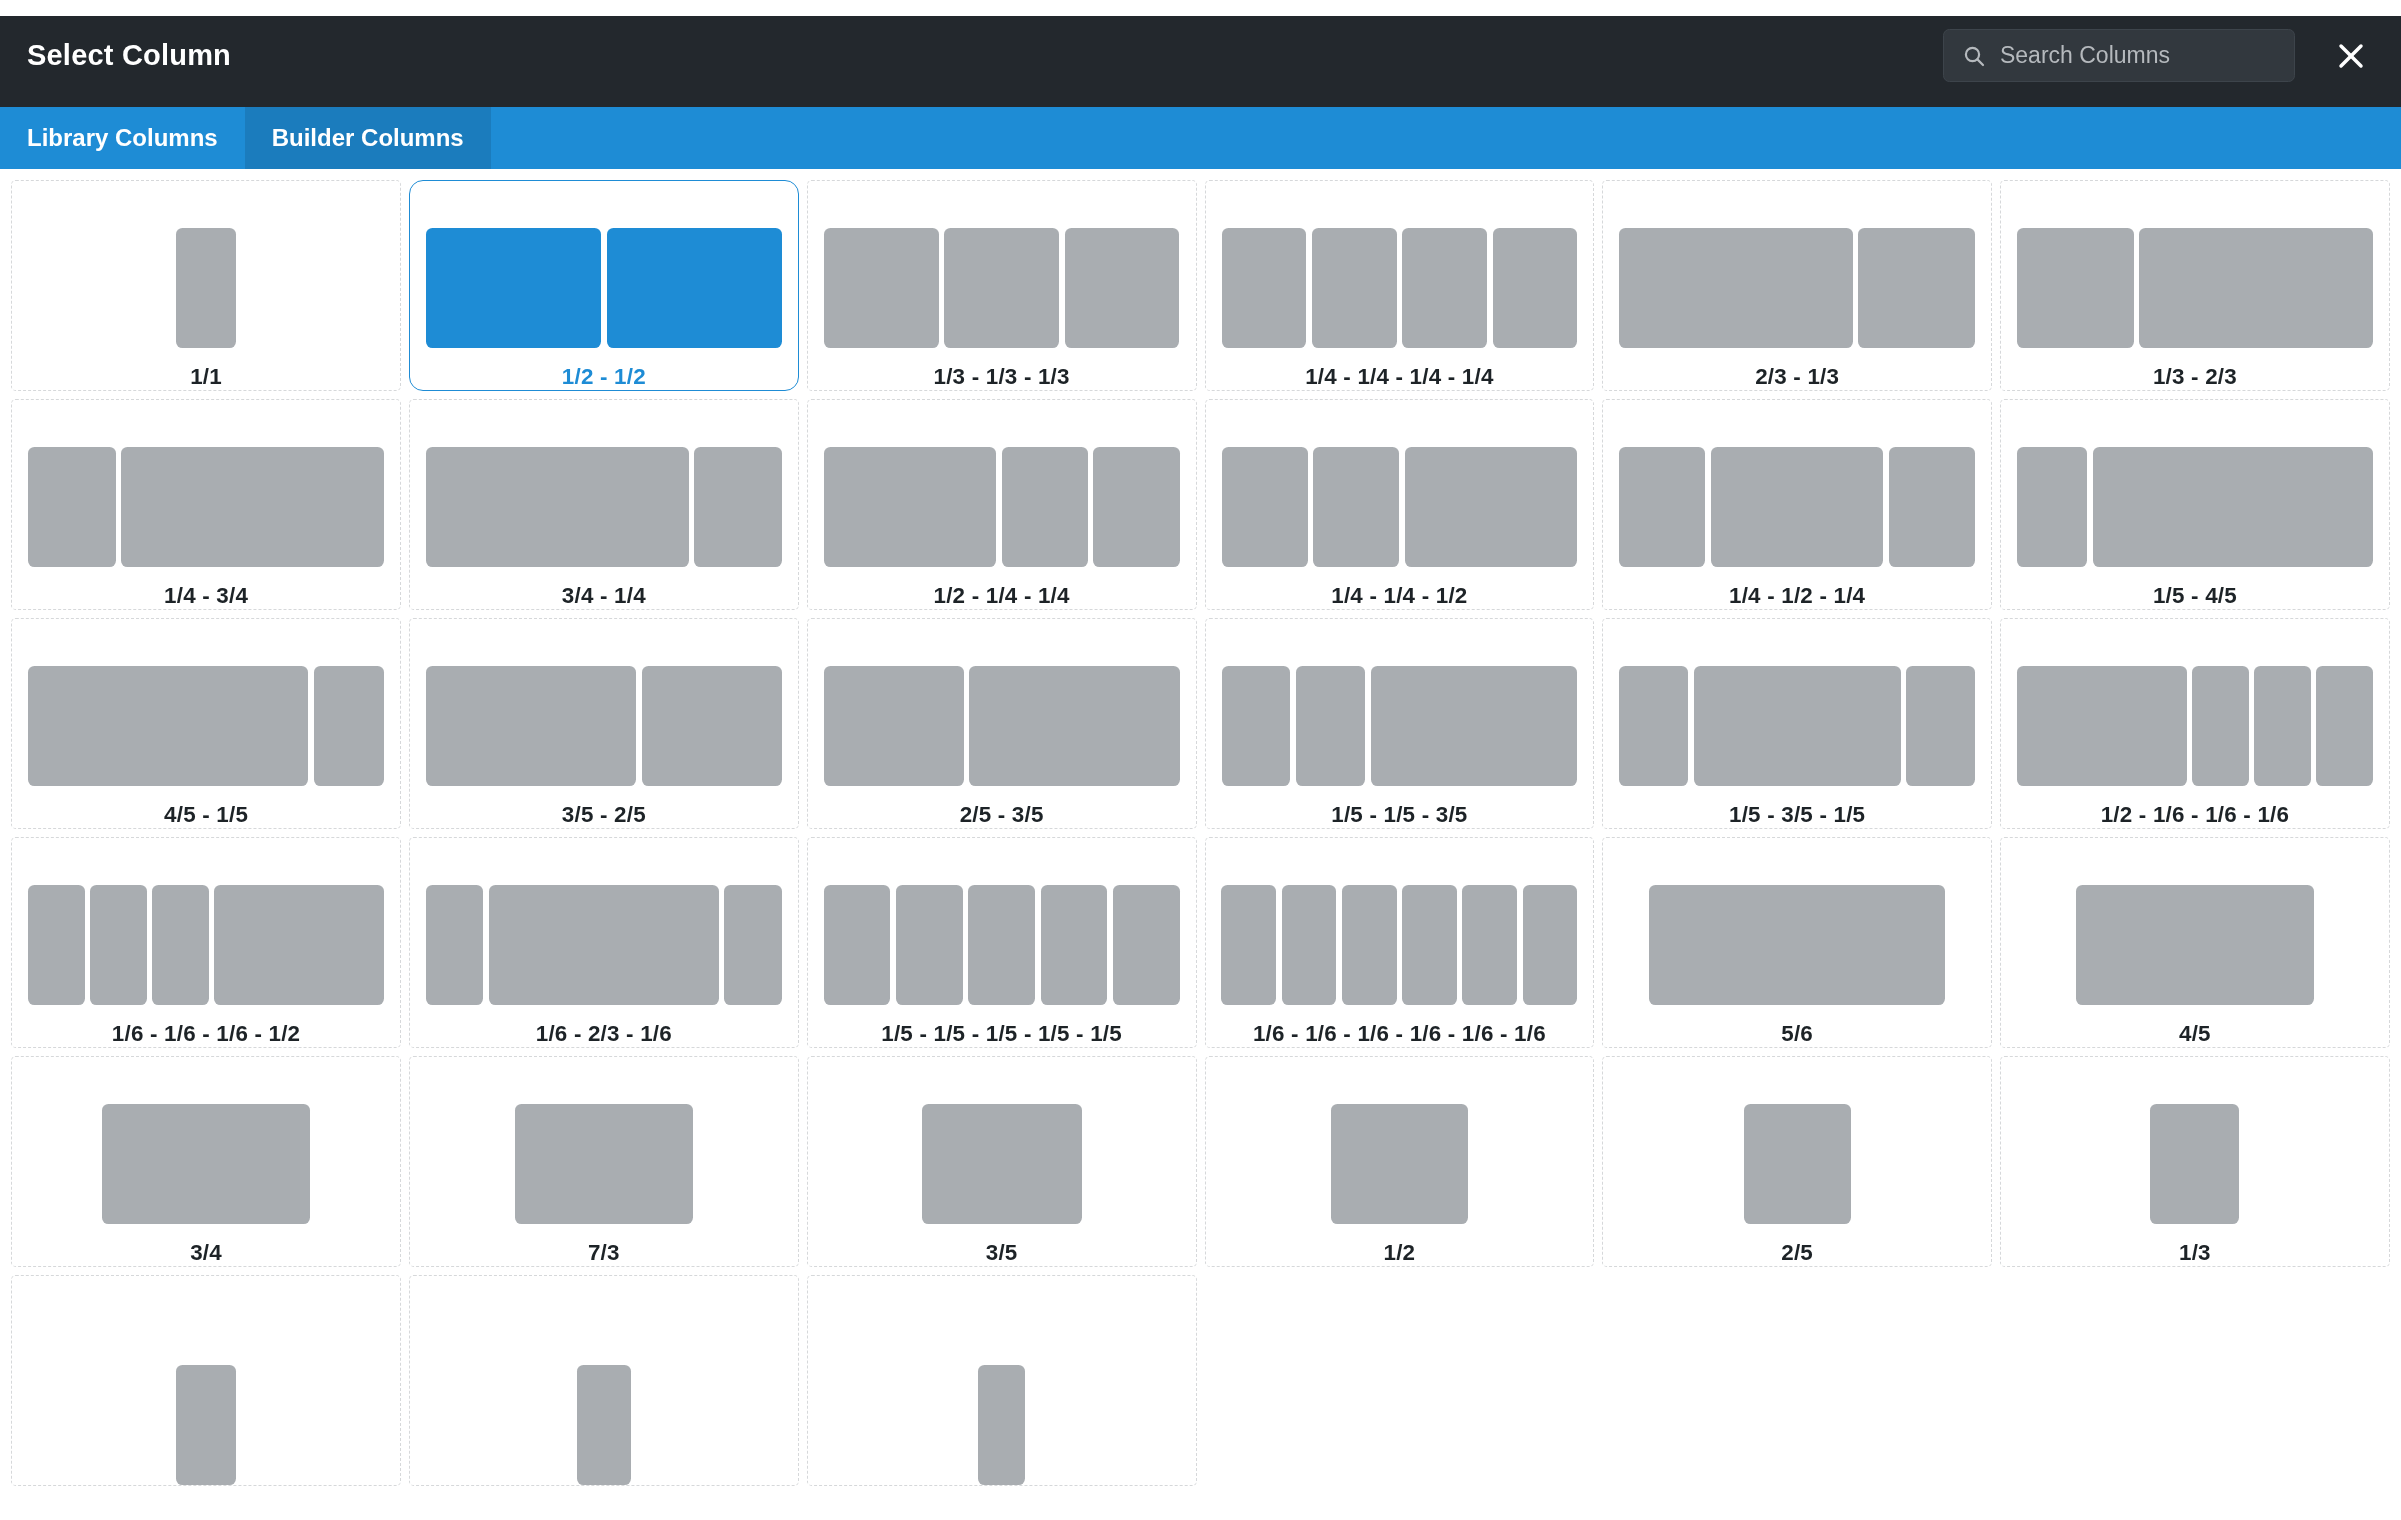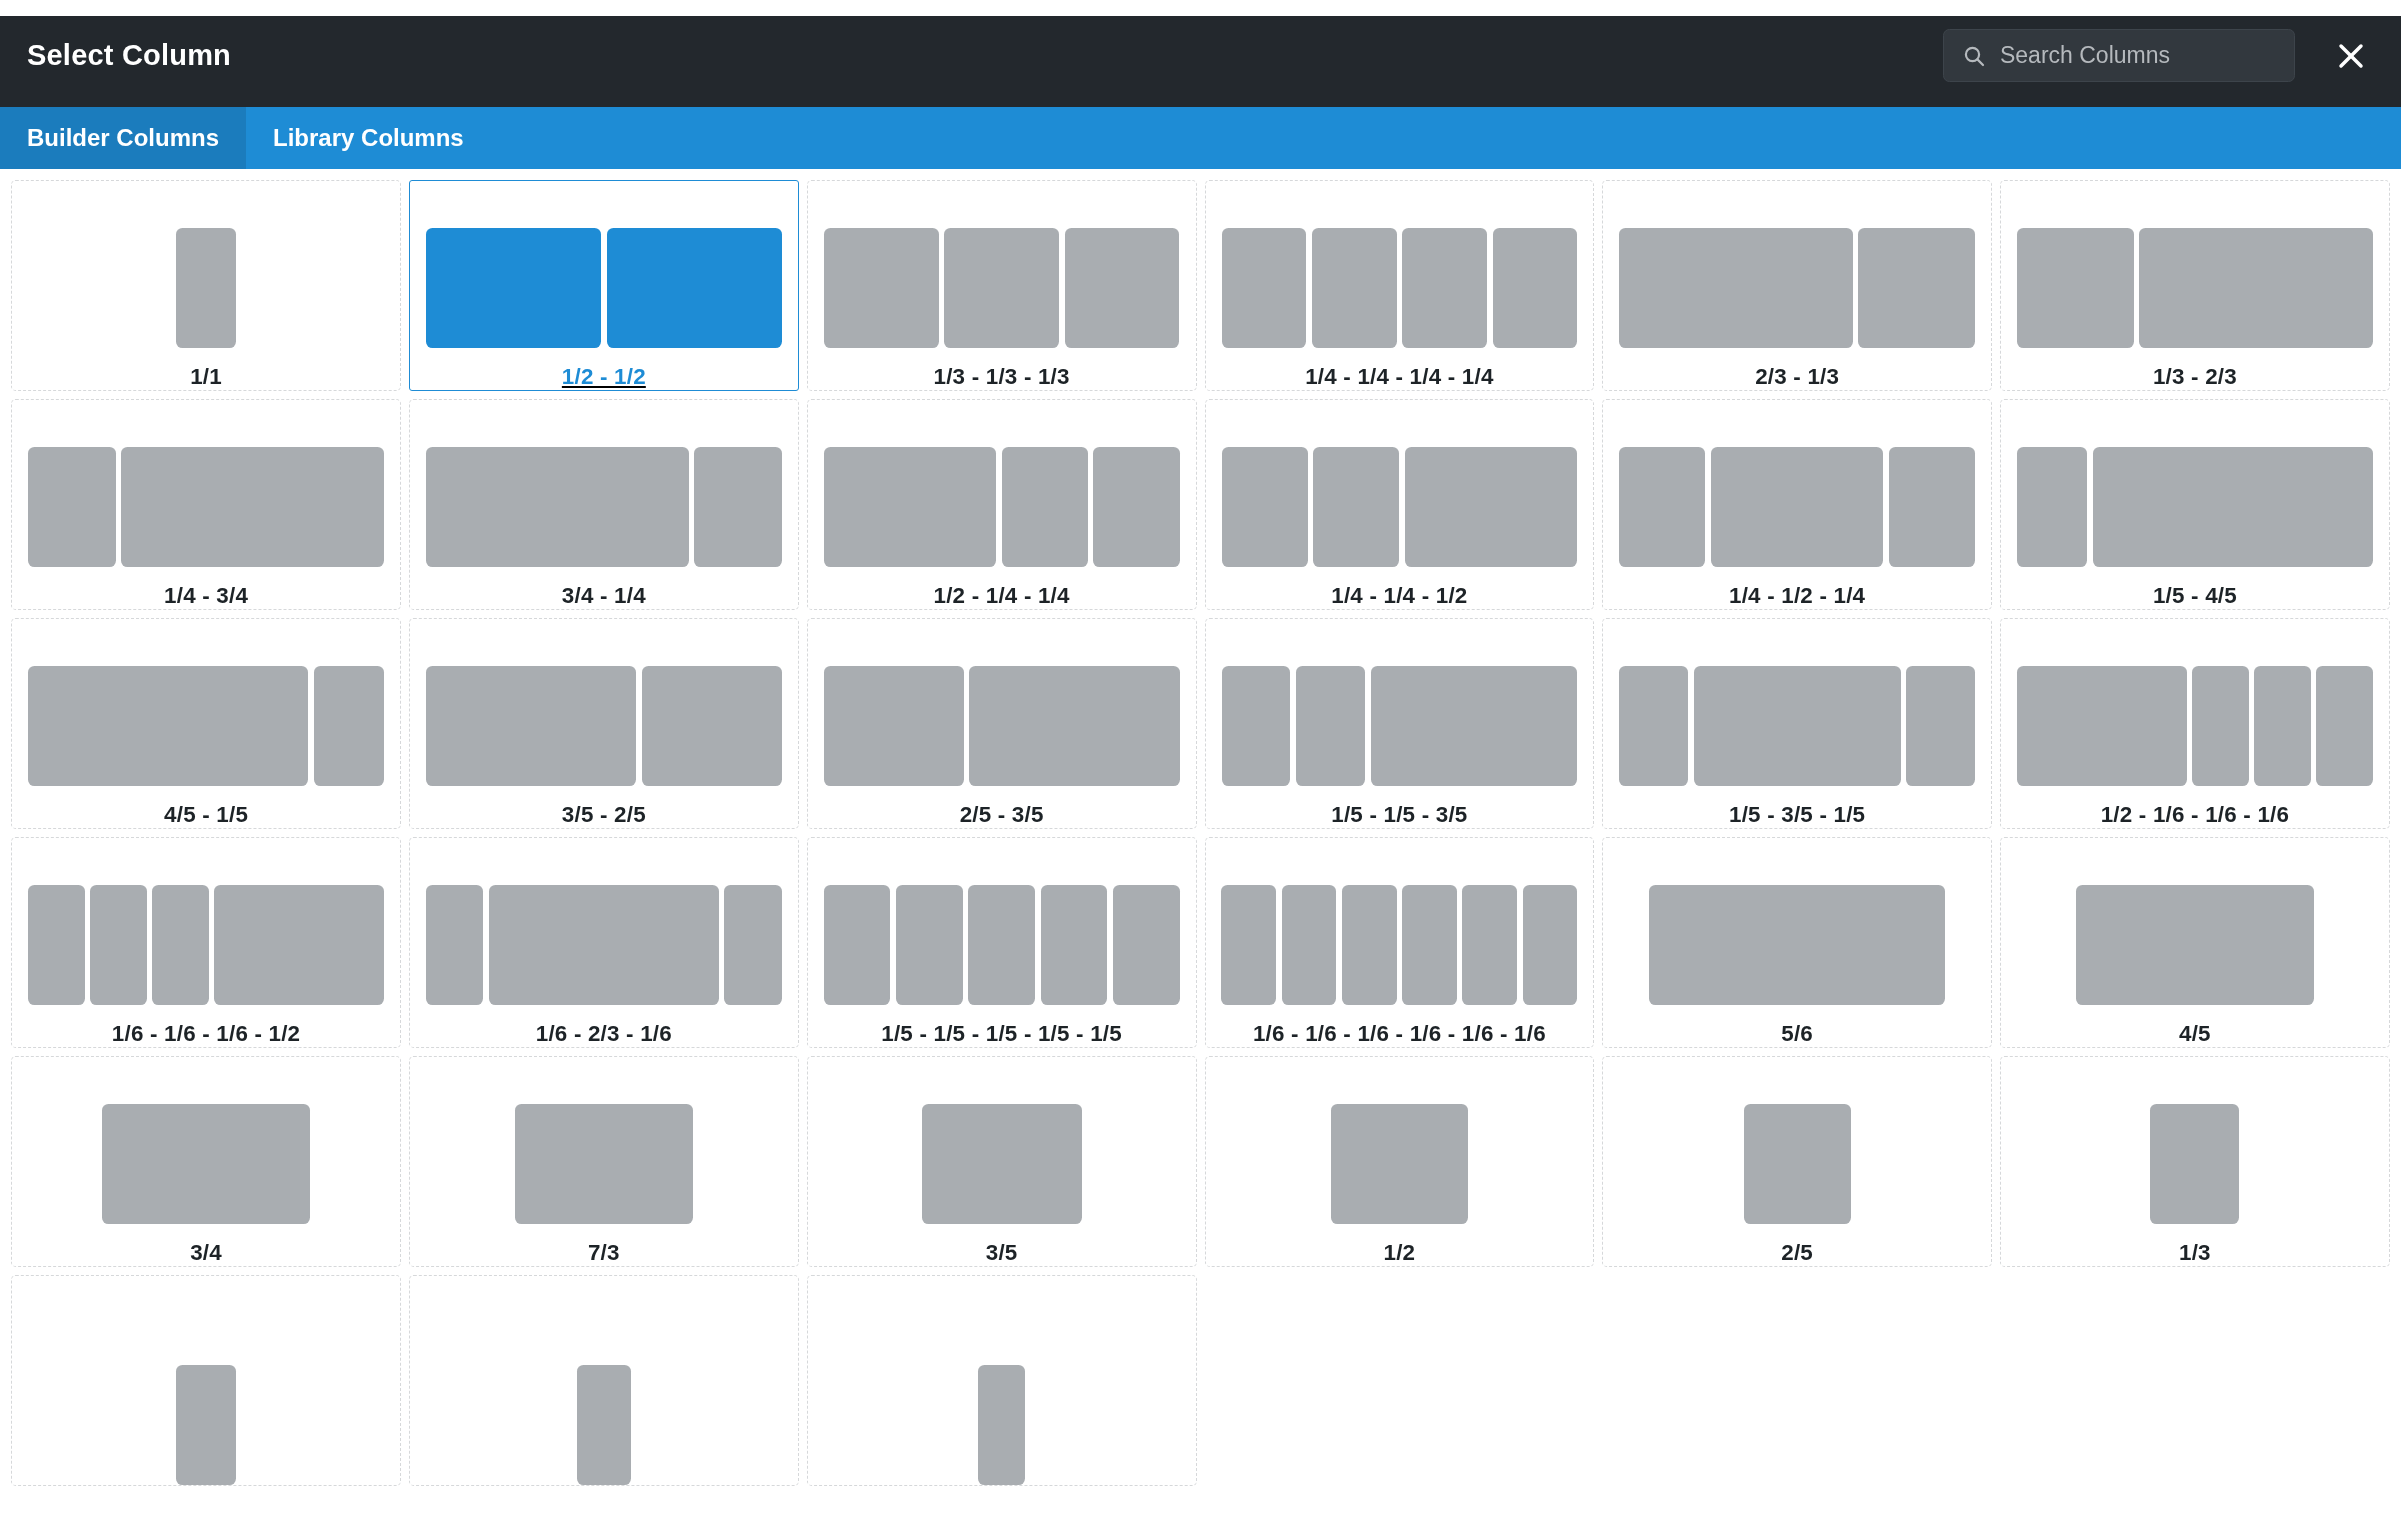--- a/index.html
+++ b/index.html
@@ -98,22 +98,21 @@
     background: #ffffff;
     display: flex;
     flex-direction: column;
     align-items: center;
     justify-content: flex-end;
     padding: 21px 16px 0 16px;
     cursor: pointer;
   }
   .card.selected {
     border: 1.6px solid #1e8cd5;
-    border-radius: 3px;
-    text-decoration: underline;
+    border-radius: 14px;
   }
   .preview {
     width: 100%;
     height: 120px;
     display: flex;
     align-items: stretch;
     gap: 5.6px;
     justify-content: center;
   }
   .blk {
@@ -151,22 +150,22 @@
     <div class="close-btn">
       <svg class="close-icon" viewBox="0 0 24 24" stroke="#ffffff" stroke-width="2.6" stroke-linecap="round">
         <line x1="4.5" y1="4.5" x2="19.5" y2="19.5"></line>
         <line x1="19.5" y1="4.5" x2="4.5" y2="19.5"></line>
       </svg>
     </div>
   </div>
 </div>
 
 <div class="tabbar">
+  <div class="tab">Library Columns</div>
   <div class="tab active">Builder Columns</div>
-  <div class="tab">Library Columns</div>
 </div>
 
 <div class="grid">
     <div class="card">
       <div class="preview">
         <div class="blk" style="flex: 0 0 16.6667%;"></div>
       </div>
       <div class="label">1/1</div>
     </div>
     <div class="card selected">

